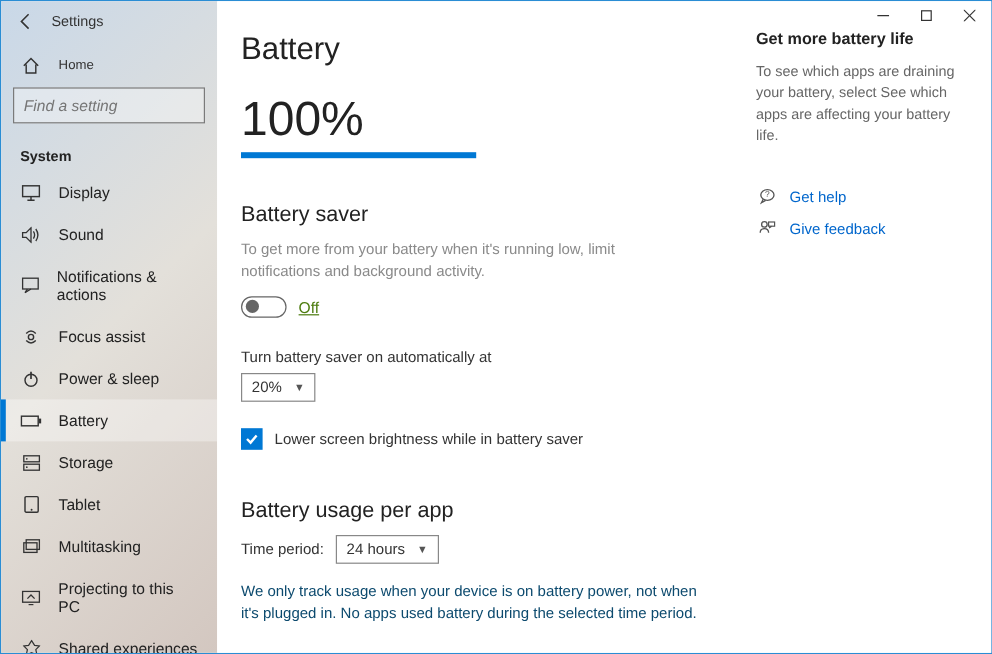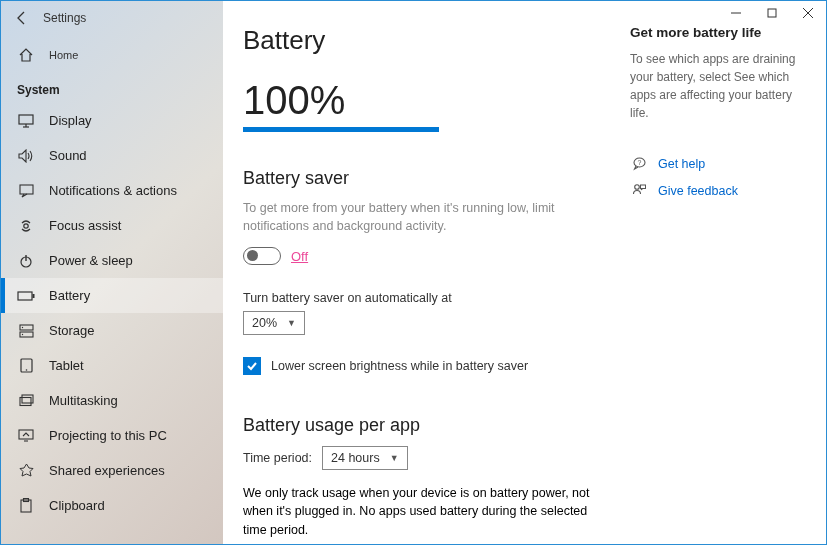--- a/index.html
+++ b/index.html
@@ -1,18 +1,18 @@
 <!DOCTYPE html>
 <html><head>
 <meta charset="utf-8">
 <style>
 * { box-sizing: border-box; margin: 0; padding: 0; }
 body { font-family: "Segoe UI", Arial, sans-serif; font-size: 13px; color: #333; background: #fff; width: 827px; height: 545px; overflow: hidden; border: 1px solid #2a8dd4; }
 .window { display: flex; height: 100%; }
-.sidebar { width: 222px; background: linear-gradient(135deg, #c9d8e8 0%, #e3e0da 50%, #d3c7c0 100%); height: 100%; overflow-y: auto; }
+.sidebar { width: 180px; background: linear-gradient(135deg, #c9d8e8 0%, #e3e0da 50%, #d3c7c0 100%); height: 100%; overflow-y: auto; }
 .main { flex: 1; background: #fff; display: flex; height: 100%; }
 .content { flex: 1; padding: 24px 24px 24px 20px; overflow-y: auto; }
 .aside { width: 196px; padding: 24px 16px 0 0; }
 .winbar { position: absolute; top: 1px; right: 1px; display: flex; }
 .winbtn { width: 36px; height: 24px; display: flex; align-items: center; justify-content: center; font-size: 10px; color: #333; cursor: pointer; }
 .winbtn svg { width: 10px; height: 10px; }
 .topbar { display: flex; align-items: center; padding: 6px 10px 10px 10px; }
 .back { width: 22px; height: 22px; display: flex; align-items: center; justify-content: center; margin-right: 10px; cursor: pointer; }
 .apptitle { font-size: 12px; color: #333; }
 .home-row { display: flex; align-items: center; padding: 8px 16px 10px 16px; cursor: pointer; }
@@ -29,32 +29,32 @@
 .navitem.active { background: rgba(255,255,255,0.35); }
 .navitem.active::before { content: ""; position: absolute; left: 0; top: 0; bottom: 0; width: 4px; background: #0078d4; }
 h1.page-title { font-size: 26px; font-weight: 400; margin-bottom: 22px; color: #222; }
 .battery-pct { font-size: 40px; font-weight: 300; color: #222; margin-bottom: 4px; }
 .pct-bar { height: 5px; background: #0078d4; width: 196px; margin-bottom: 36px; }
 h2.section-title { font-size: 18px; font-weight: 400; color: #222; margin-bottom: 10px; }
 .desc { font-size: 12.5px; color: #8a8a8a; line-height: 1.45; margin-bottom: 12px; max-width: 360px; }
 .toggle-row { display: flex; align-items: center; margin-bottom: 26px; }
 .toggle { width: 38px; height: 18px; border: 1.5px solid #666; border-radius: 10px; position: relative; margin-right: 10px; cursor: pointer; }
 .toggle .knob { width: 11px; height: 11px; border-radius: 50%; background: #666; position: absolute; top: 2px; left: 3px; }
-.toggle-label { font-size: 13px; color: #ec4899; text-decoration: underline; }
+.toggle-label { font-size: 13px; color: #4d7c0f; text-decoration: underline; }
 .fieldlabel { font-size: 12.5px; color: #333; margin-bottom: 6px; }
 .selectbox { display: inline-flex; align-items: center; justify-content: space-between; border: 1px solid #888; padding: 4px 8px; min-width: 62px; font-size: 12.5px; cursor: pointer; margin-bottom: 22px; }
 .selectbox .chev { margin-left: 10px; font-size: 9px; color: #555; }
 .checkrow { display: flex; align-items: center; margin-bottom: 40px; }
 .checkbox { width: 18px; height: 18px; background: #0078d4; display: flex; align-items: center; justify-content: center; margin-right: 10px; cursor: pointer; }
 .checkbox svg { width: 12px; height: 12px; }
 .checklabel { font-size: 12.5px; color: #333; }
 .fieldrow { display: flex; align-items: center; margin-bottom: 14px; }
 .fieldrow .fieldlabel { margin-bottom: 0; margin-right: 10px; }
 .fieldrow .selectbox { margin-bottom: 0; min-width: 82px; }
-.note { font-size: 12.5px; color: #000000; line-height: 1.45; max-width: 380px; }
+.note { font-size: 12.5px; color: #0c4a6e; line-height: 1.45; max-width: 380px; }
 .aside h3 { font-size: 13.5px; font-weight: 600; color: #222; margin-bottom: 10px; }
 .aside p { font-size: 12px; color: #666; line-height: 1.5; margin-bottom: 34px; }
 .aside .link-row { display: flex; align-items: flex-end; margin-bottom: 12px; }
 .aside .link-row .icon { width: 18px; color: #555; margin-right: 10px; display: flex; justify-content: center; }
 .aside .link-row a { color: #0066cc; font-size: 12.5px; text-decoration: none; cursor: pointer; }
 </style>
 </head>
 <body>
 
 <div class="winbar">
@@ -89,20 +89,31 @@
 
     <div class="home-row">
       <span class="icon">
         <svg width="16" height="16" viewBox="0 0 16 16">
             <path d="M2 8 L8 2 L14 8 M4 7 V14 H12 V7" fill="none" stroke="#333" stroke-width="1.2"></path>
           </svg>
       </span>
       <span class="lbl">Home</span>
     </div>
 
+    <div class="searchwrap">
+      <div class="searchbox">
+        <input type="text" placeholder="Find a setting" style="">
+        <span class="sicon">
+          <svg width="14" height="14" viewBox="0 0 14 14">
+              <circle cx="6" cy="6" r="4.3" fill="none" stroke="#555" stroke-width="1.2"></circle>
+              <line x1="9.3" y1="9.3" x2="13" y2="13" stroke="#555" stroke-width="1.2"></line>
+            </svg>
+        </span>
+      </div>
+    </div>
 
     <div class="sechdr">System</div>
 
     <div id="navlist">
         <div class="navitem">
           <span class="icon">
             <svg width="16" height="14" viewBox="0 0 16 14">
               <rect x="1" y="1" width="14" height="9" fill="none" stroke="#333" stroke-width="1.2"></rect>
               <line x1="5" y1="13" x2="11" y2="13" stroke="#333" stroke-width="1.2"></line>
               <line x1="8" y1="10" x2="8" y2="13" stroke="#333" stroke-width="1.2"></line>

